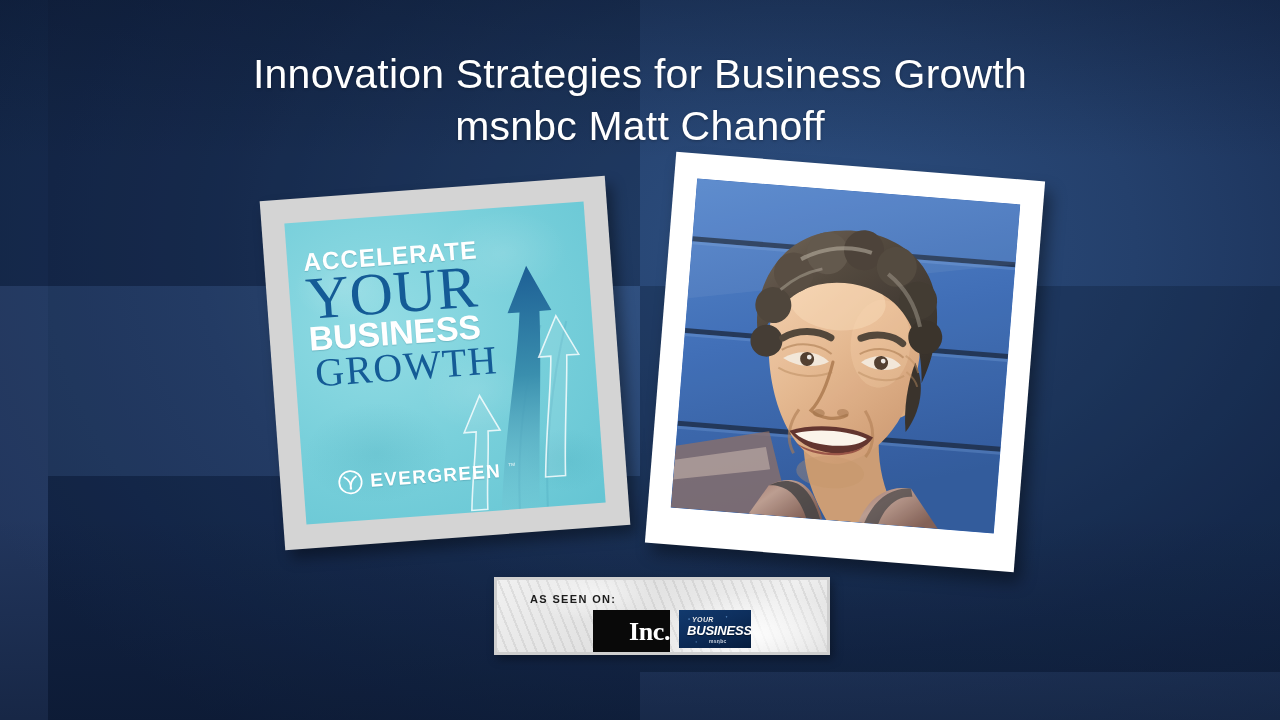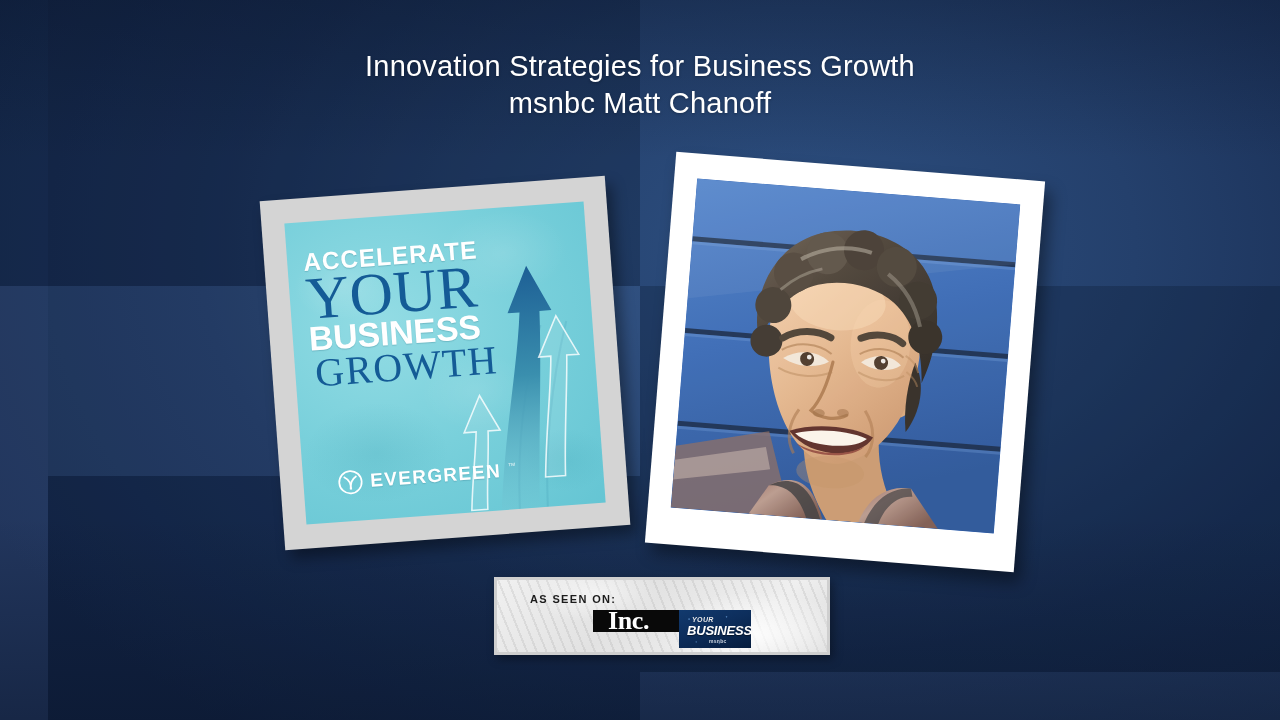--- a/index.html
+++ b/index.html
@@ -77,21 +77,21 @@
     background: rgba(9,22,46,0.26);
   }
 
   
   .title-block {
     position: absolute;
     left: 0; top: 48px;
     width: 1280px;
     text-align: center;
     color: #ffffff;
-    font-size: 29px;
+    font-size: 41px;
     font-weight: 300;
     line-height: 1.28;
     letter-spacing: 0.2px;
     text-shadow: 0 1px 3px rgba(0,0,0,0.28);
     pointer-events: none;
   }
   .title-line { display: block; }
 
   
   .cover-card {
@@ -237,26 +237,25 @@
     position: absolute;
     left: 33px; top: 13px;
     color: #1c1c1c;
     font-size: 11px;
     font-weight: 700;
     letter-spacing: 1.35px;
   }
   .inc-logo {
     position: absolute;
     left: 96px; top: 30px;
-    width: 77px; height: 22px;
+    width: 77px; height: 44px;
     background: #090909;
     display: flex;
     align-items: center;
-    justify-content: flex-start;
-    padding-left: 15px;
+    justify-content: flex-end;
   }
   .inc-word {
     color: #ffffff;
     font-family: "Liberation Serif", serif;
     font-size: 26px;
     font-weight: 700;
     letter-spacing: -0.4px;
     line-height: 1;
   }
   .msnbc-logo {

